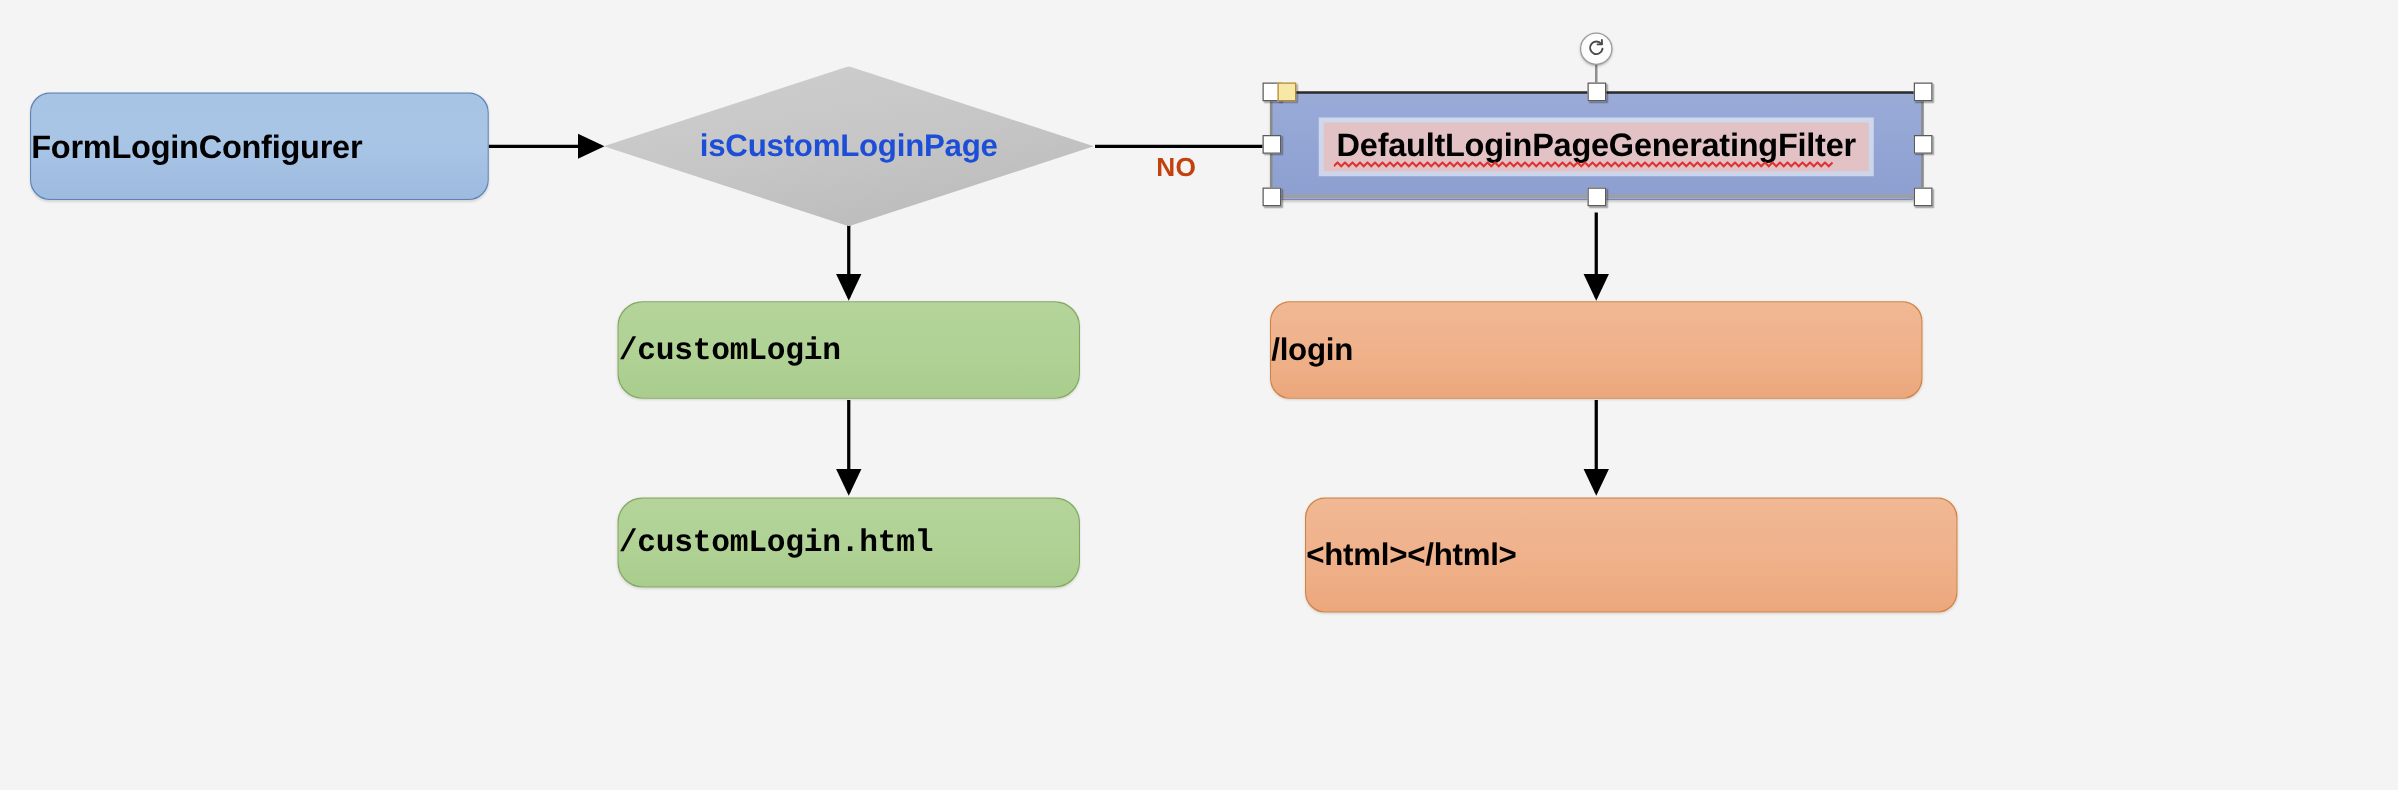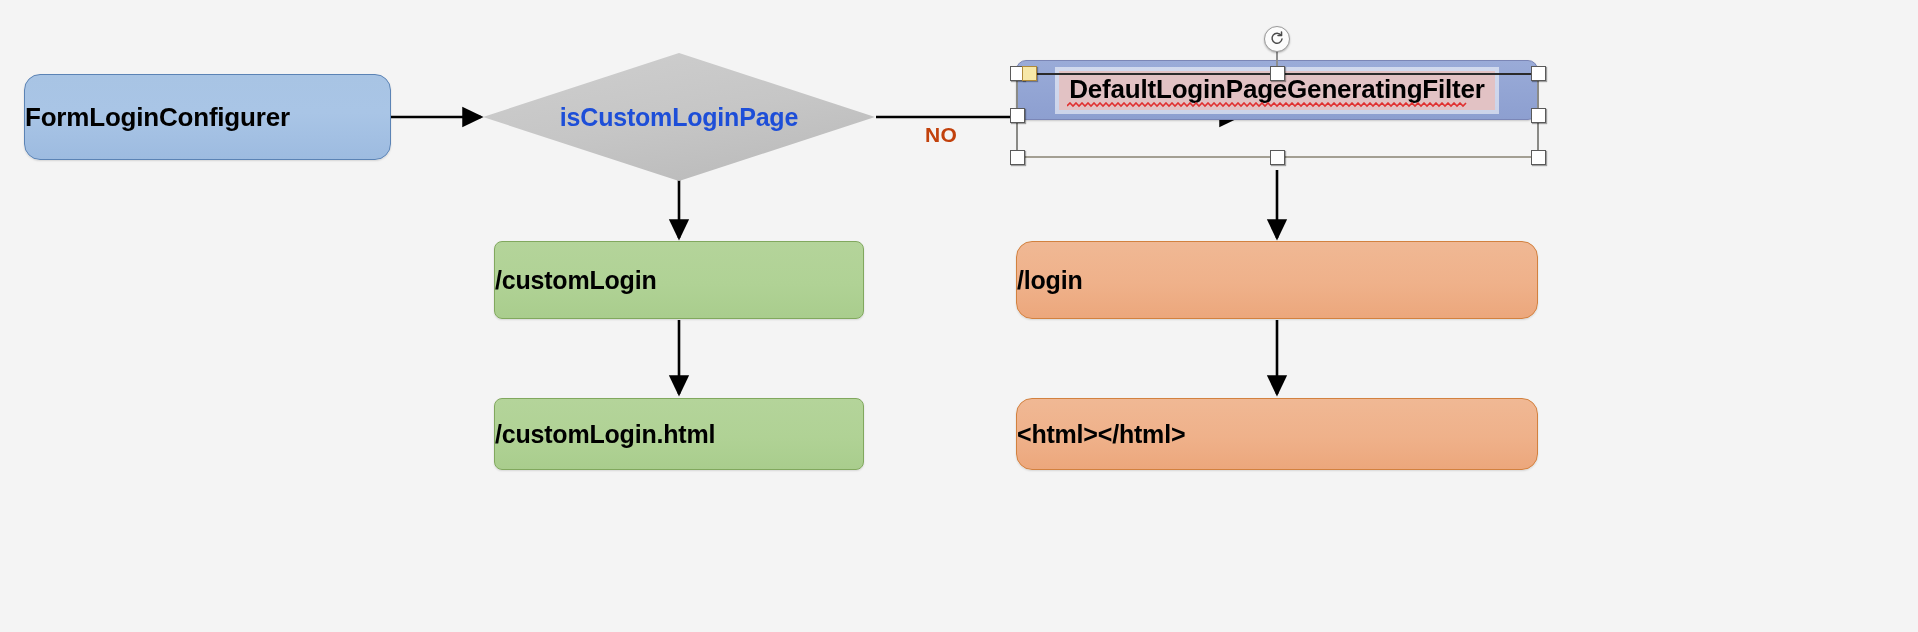--- a/index.html
+++ b/index.html
@@ -35,25 +35,26 @@
   .node-blue {
     border-radius: 16px;
     border: 1px solid #5b83b5;
     background: linear-gradient(180deg, #a8c4e4 0%, #a9c5e6 45%, #9dbbe0 100%);
     box-shadow: 0 1px 2px rgba(0,0,0,0.13);
     font-size: 26px;
   }
 
   
   .node-green {
-    border-radius: 8px;
+    border-radius: 20px;
     border: 1px solid #81a85e;
     background: linear-gradient(180deg, #b4d49a 0%, #b0d295 55%, #a9cd8d 100%);
     box-shadow: 0 1px 2px rgba(0,0,0,0.12);
     font-size: 25px;
+    font-family: Liberation Mono, monospace;
   }
 
   
   .node-orange {
     border-radius: 16px;
     border: 1px solid #d2813f;
     background: linear-gradient(180deg, #f0b894 0%, #efb18a 55%, #eca77c 100%);
     box-shadow: 0 1px 2px rgba(0,0,0,0.12);
     font-size: 25px;
   }
@@ -240,25 +241,25 @@
   </div>
 
   <div class="node node-orange" style="left:1016px; top:241px; width:522px; height:78px;">
     <span>/login</span>
   </div>
 
   <div class="node node-green" style="left:494px; top:398px; width:370px; height:72px;">
     <span>/customLogin.html</span>
   </div>
 
-  <div class="node node-orange" style="left:1016px; top:398px; width:522px; height:72px;">
+  <div class="node node-orange" style="left:1044px; top:398px; width:522px; height:92px;">
     <span>&lt;html&gt;&lt;/html&gt;</span>
   </div>
 
-  <div class="sel-node" style="left:1016px; top:60px; width:522px; height:60px;">
+  <div class="sel-node" style="left:1016px; top:74px; width:522px; height:86px;">
     <div class="sel-text-hl">
       <span class="sel-text">DefaultLoginPageGeneratingFilter</span>
       <svg class="squiggle" viewBox="0 0 400 6" preserveAspectRatio="none">
         <path d="M0,4 L3,1 L6,4 L9,1 L12,4 L15,1 L18,4 L21,1 L24,4 L27,1 L30,4 L33,1 L36,4 L39,1 L42,4 L45,1 L48,4 L51,1 L54,4 L57,1 L60,4 L63,1 L66,4 L69,1 L72,4 L75,1 L78,4 L81,1 L84,4 L87,1 L90,4 L93,1 L96,4 L99,1 L102,4 L105,1 L108,4 L111,1 L114,4 L117,1 L120,4 L123,1 L126,4 L129,1 L132,4 L135,1 L138,4 L141,1 L144,4 L147,1 L150,4 L153,1 L156,4 L159,1 L162,4 L165,1 L168,4 L171,1 L174,4 L177,1 L180,4 L183,1 L186,4 L189,1 L192,4 L195,1 L198,4 L201,1 L204,4 L207,1 L210,4 L213,1 L216,4 L219,1 L222,4 L225,1 L228,4 L231,1 L234,4 L237,1 L240,4 L243,1 L246,4 L249,1 L252,4 L255,1 L258,4 L261,1 L264,4 L267,1 L270,4 L273,1 L276,4 L279,1 L282,4 L285,1 L288,4 L291,1 L294,4 L297,1 L300,4 L303,1 L306,4 L309,1 L312,4 L315,1 L318,4 L321,1 L324,4 L327,1 L330,4 L333,1 L336,4 L339,1 L342,4 L345,1 L348,4 L351,1 L354,4 L357,1 L360,4 L363,1 L366,4 L369,1 L372,4 L375,1 L378,4 L381,1 L384,4 L387,1 L390,4 L393,1 L396,4 L399,1" fill="none" stroke="#e03030" stroke-width="1.6" vector-effect="non-scaling-stroke"></path>
       </svg>
     </div>
   </div>
 
   <div class="sel-frame-top" style="left:1018px; top:73px; width:520px;"></div>
   <div class="sel-frame-left" style="left:1016px; top:74px; height:84px;"></div>

